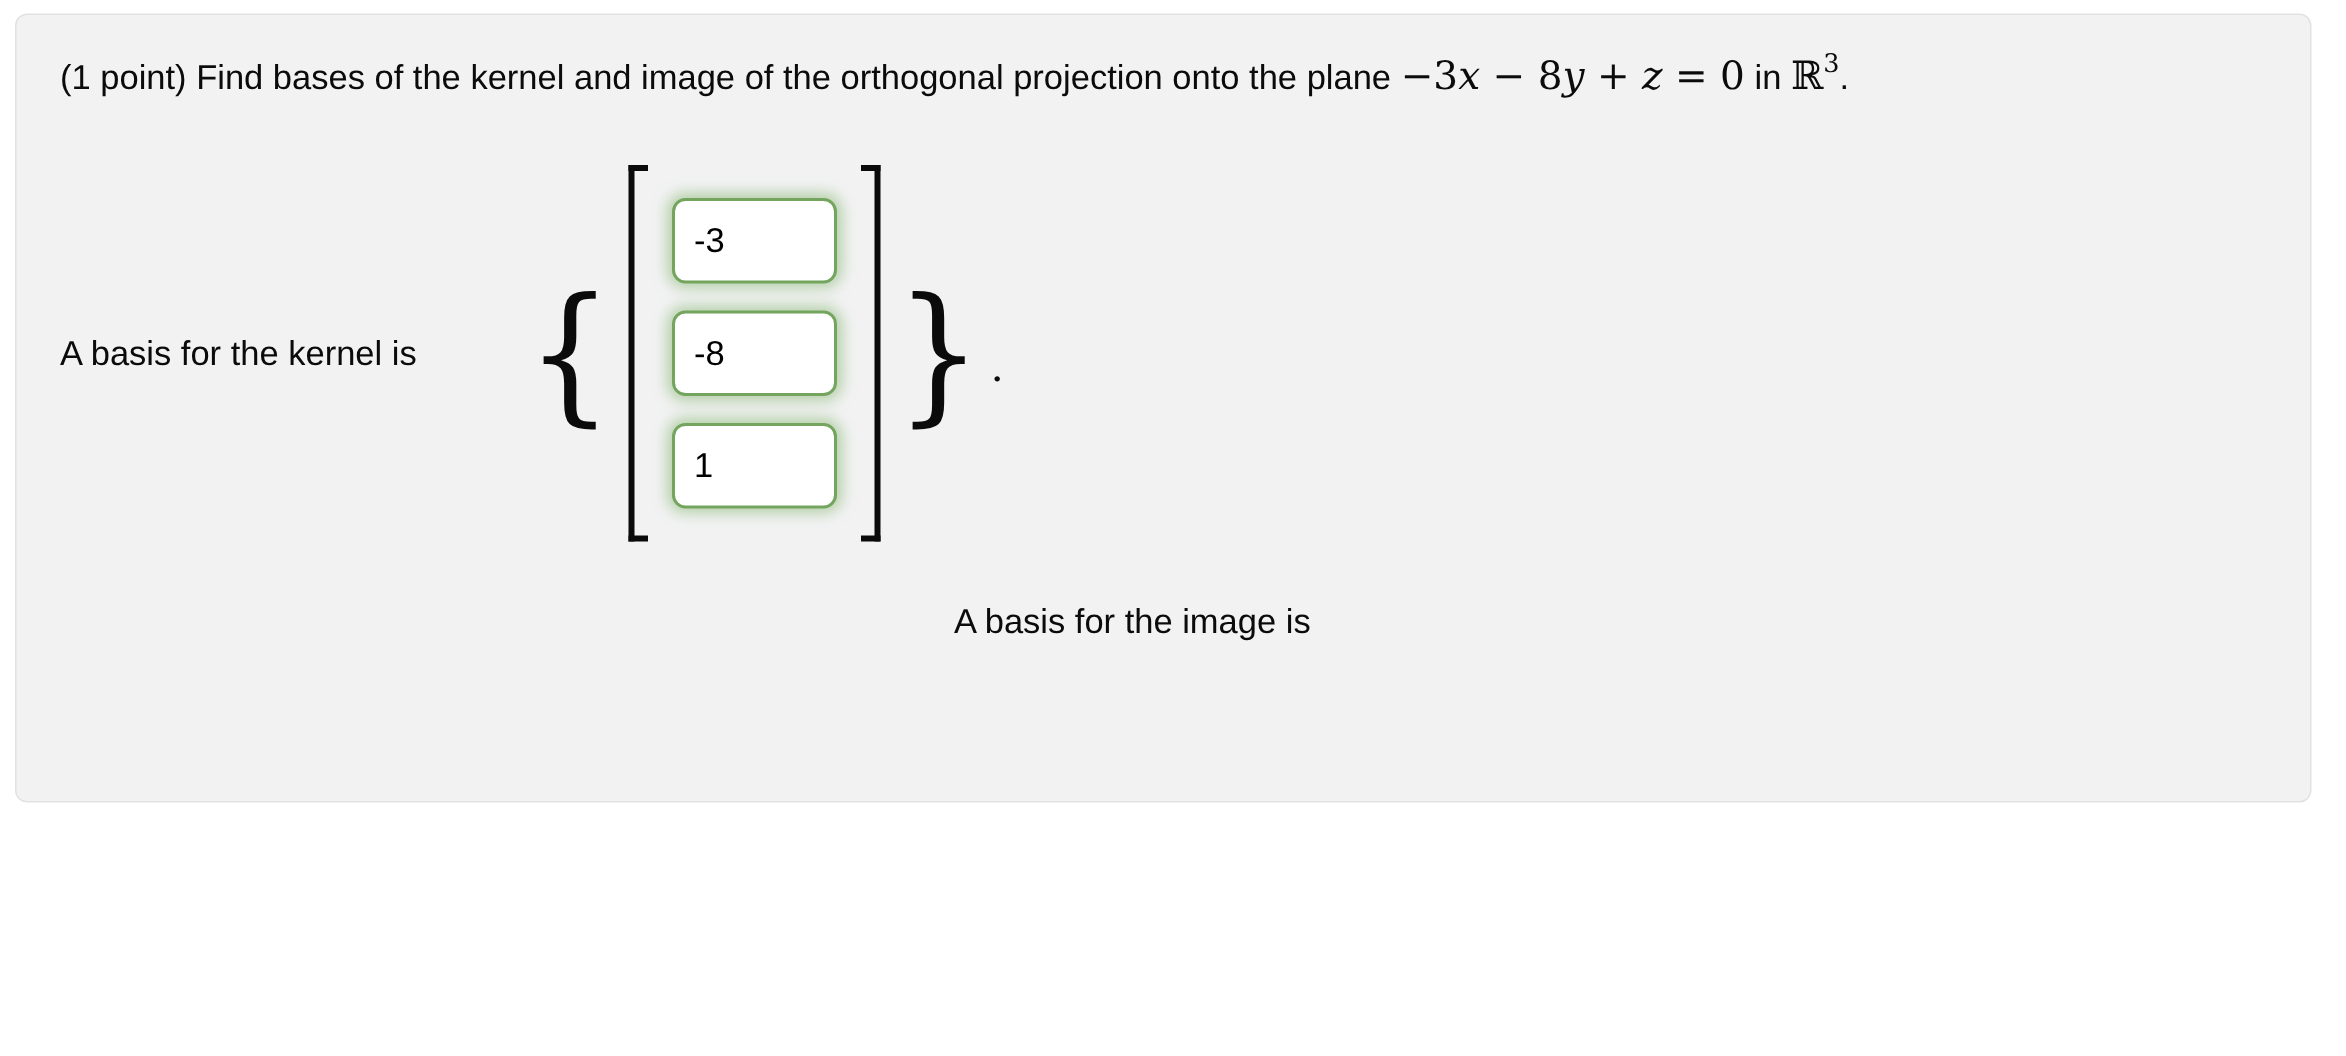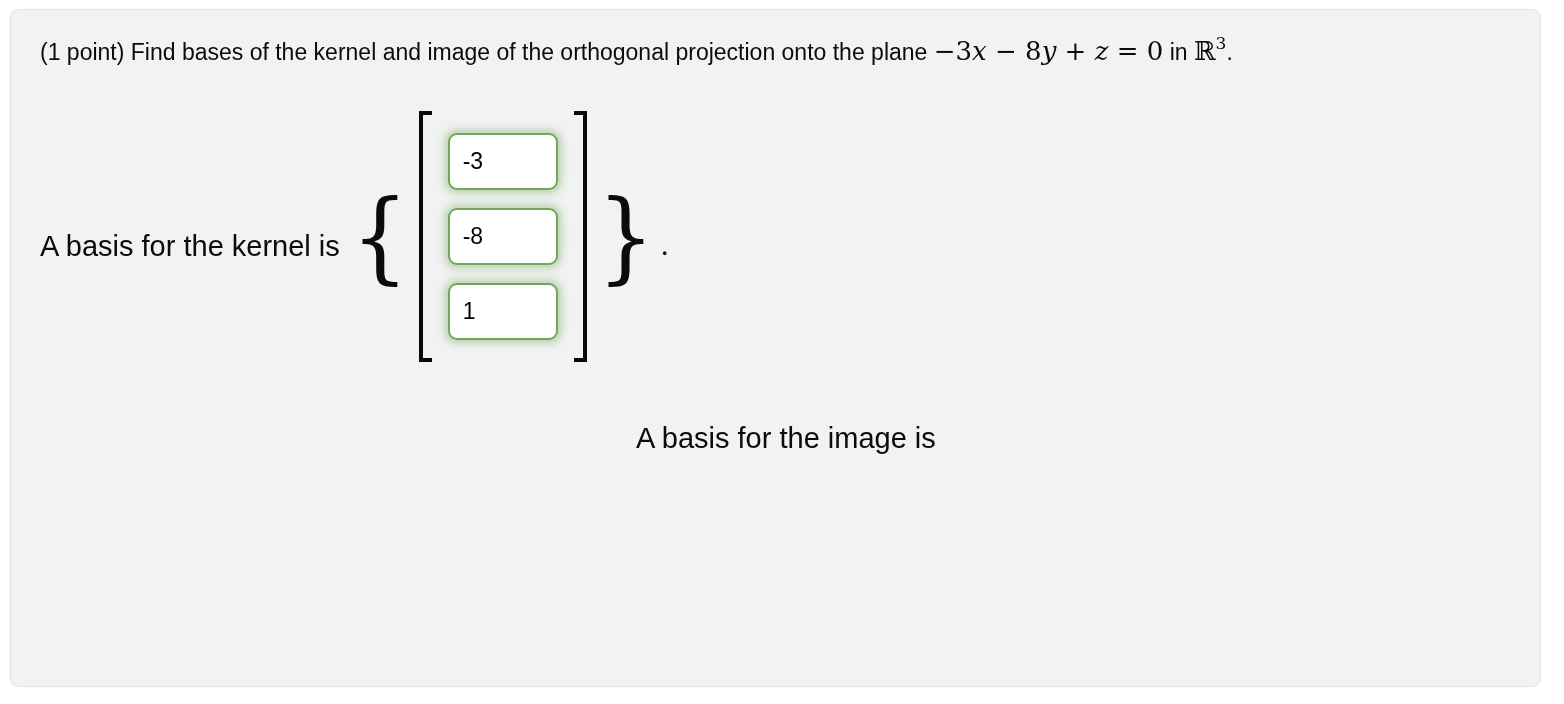--- a/index.html
+++ b/index.html
@@ -6,21 +6,21 @@
   html, body {
     margin: 0; padding: 0;
     width: 1564px; height: 704px;
     background: #ffffff;
     font-family: "Liberation Sans", sans-serif;
     color: #0b0b0b;
   }
   .panel {
     position: absolute;
     left: 10px; top: 9px;
-    width: 1531px; height: 678px;
+    width: 1531px; height: 526px;
     background: #f2f2f3;
     border: 1px solid #e2e2e4;
     border-radius: 8px;
     overflow: hidden;
   }
   .title {
     margin: 24px 20px 0 29px;
     font-size: 23px;
     line-height: 34px;
     white-space: nowrap;
@@ -40,24 +40,23 @@
     line-height: 0;
   }
   .answer-row {
     display: flex;
     align-items: center;
     margin-left: 29px;
   }
   .row-kernel { margin-top: 42px; }
   .row-image  { margin-top: 40px; flex-direction: column; }
   .row-label {
-    font-size: 29px;
+    font-size: 23px;
     width: 308px;
     flex: 0 0 308px;
-    margin-top: 20px;
   }
   .brace {
     font-family: "DejaVu Serif", serif;
     font-size: 100px;
     font-weight: 400;
     line-height: 0.96;
     transform: scaleX(0.9);
     user-select: none;
   }
   .brace-left  { margin: 0 4px 0 0; }

